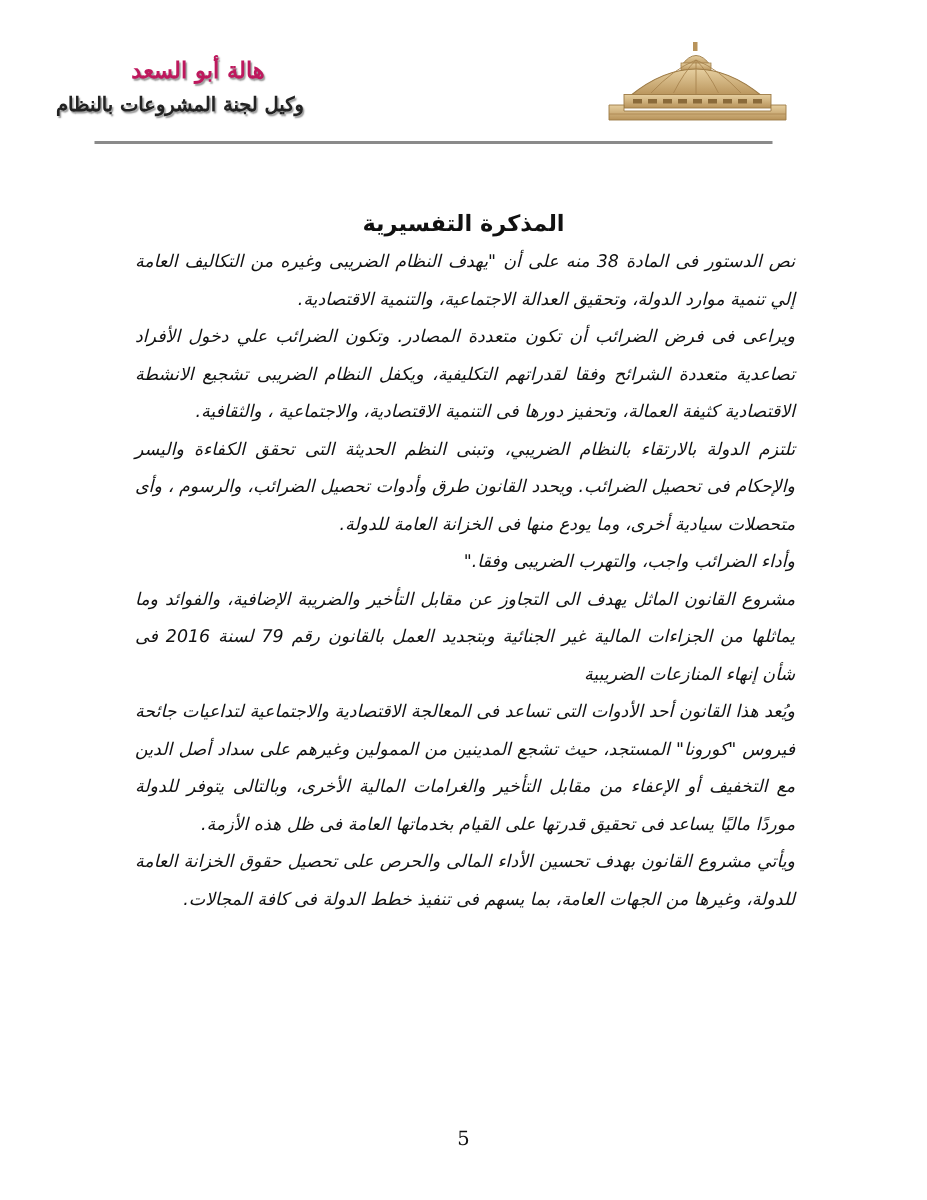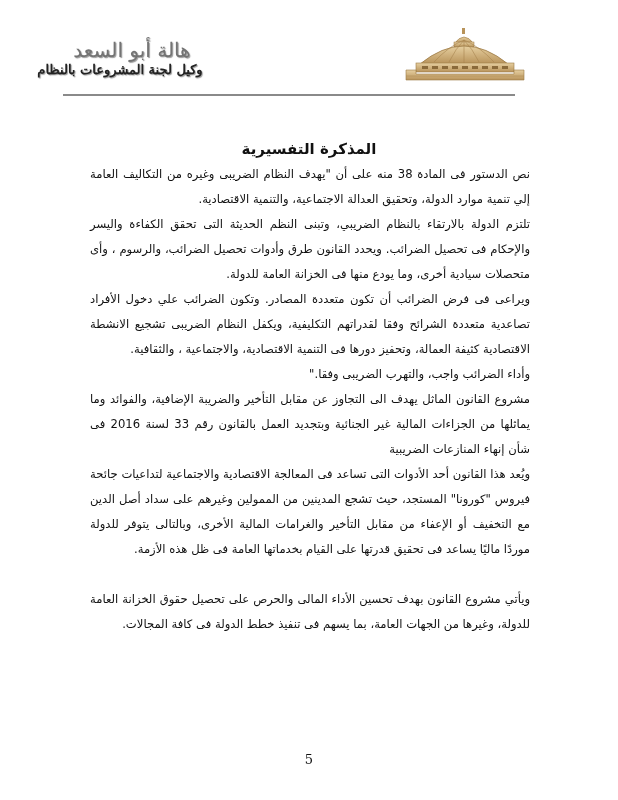--- a/index.html
+++ b/index.html
@@ -1,24 +1,24 @@
 <!DOCTYPE html>
 <html><head>
 <meta charset="utf-8">
 <style>
   html, body { margin:0; padding:0; background:#ffffff; }
   body { width:618px; height:800px; position:relative; overflow:hidden; font-family:"DejaVu Sans", sans-serif; color:#111; }
-  .header-name { position:absolute; left:62px; top:38px; width:140px; text-align:center; direction:rtl; font-family:"DejaVu Serif", serif; font-size:20px; font-weight:normal; color:#737373; text-shadow:1px 1px 1px #999; }
+  .header-name { position:absolute; left:62px; top:38px; width:140px; text-align:center; direction:rtl; font-family:"DejaVu Serif", serif; font-size:15px; font-weight:bold; color:#be185d; text-shadow:1px 1px 1px #999; }
   .header-role { position:absolute; left:30px; top:62px; width:180px; text-align:center; direction:rtl; font-family:"DejaVu Serif", serif; font-size:13px; font-weight:bold; color:#222; text-shadow:1px 1px 1px #999; letter-spacing:-0.3px; }
   .logo { position:absolute; left:404px; top:26px; width:122px; height:60px; }
   .rule { position:absolute; left:63px; top:94px; width:452px; height:2px; background:#8a8a8a; }
   .title { position:absolute; left:0; width:618px; top:140px; text-align:center; direction:rtl; font-size:15px; font-weight:bold; }
   .body { position:absolute; left:90px; top:162px; width:440px; direction:rtl; text-align:justify; font-family:"DejaVu Sans", sans-serif; font-size:11.6px; line-height:25px; }
-  .body p { margin:0; }
-  .body p.gap { margin-top:25px; }
+  .body p { margin:0;font-style:italic; }
+  .body p.gap { }
   .pagenum { position:absolute; left:0; width:618px; top:752px; text-align:center; font-family:"DejaVu Serif", serif; font-size:13px; }
 </style>
 </head>
 <body>
 
 <div class="header-name">هالة أبو السعد</div>
 <div class="header-role">وكيل لجنة المشروعات بالنظام</div>
 
 <svg class="logo" viewBox="0 0 122 60">
   <defs>
@@ -47,21 +47,21 @@
   <path d="M2 44 L12 44 L12 48 L110 48 L110 44 L120 44 L120 54 L2 54 Z" fill="url(#gold)" stroke="#9c7a45" stroke-width="0.6"></path>
   <line x1="2" y1="50" x2="120" y2="50" stroke="#a8844f" stroke-width="0.5"></line>
 </svg>
 
 <div class="rule"></div>
 
 <div class="title">المذكرة التفسيرية</div>
 
 <div class="body">
   <p>نص الدستور فى المادة 38 منه على أن "يهدف النظام الضريبى وغيره من التكاليف العامة إلي تنمية موارد الدولة، وتحقيق العدالة الاجتماعية، والتنمية الاقتصادية.</p>
+  <p>ويراعى فى فرض الضرائب أن تكون متعددة المصادر. وتكون الضرائب علي دخول الأفراد تصاعدية متعددة الشرائح وفقا لقدراتهم التكليفية، ويكفل النظام الضريبى تشجيع الانشطة الاقتصادية كثيفة العمالة، وتحفيز دورها فى التنمية الاقتصادية، والاجتماعية ، والثقافية.</p>
   <p>تلتزم الدولة بالارتقاء بالنظام الضريبي، وتبنى النظم الحديثة التى تحقق الكفاءة واليسر والإحكام فى تحصيل الضرائب. ويحدد القانون طرق وأدوات تحصيل الضرائب، والرسوم ، وأى متحصلات سيادية أخرى، وما يودع منها فى الخزانة العامة للدولة.</p>
-  <p>ويراعى فى فرض الضرائب أن تكون متعددة المصادر. وتكون الضرائب علي دخول الأفراد تصاعدية متعددة الشرائح وفقا لقدراتهم التكليفية، ويكفل النظام الضريبى تشجيع الانشطة الاقتصادية كثيفة العمالة، وتحفيز دورها فى التنمية الاقتصادية، والاجتماعية ، والثقافية.</p>
   <p>وأداء الضرائب واجب، والتهرب الضريبى وفقا."</p>
-  <p>مشروع القانون الماثل يهدف الى التجاوز عن مقابل التأخير والضريبة الإضافية، والفوائد وما يماثلها من الجزاءات المالية غير الجنائية وبتجديد العمل بالقانون رقم 33 لسنة 2016 فى شأن إنهاء المنازعات الضريبية</p>
+  <p>مشروع القانون الماثل يهدف الى التجاوز عن مقابل التأخير والضريبة الإضافية، والفوائد وما يماثلها من الجزاءات المالية غير الجنائية وبتجديد العمل بالقانون رقم 79 لسنة 2016 فى شأن إنهاء المنازعات الضريبية</p>
   <p>ويُعد هذا القانون أحد الأدوات التى تساعد فى المعالجة الاقتصادية والاجتماعية لتداعيات جائحة فيروس "كورونا" المستجد، حيث تشجع المدينين من الممولين وغيرهم على سداد أصل الدين مع التخفيف أو الإعفاء من مقابل التأخير والغرامات المالية الأخرى، وبالتالى يتوفر للدولة موردًا ماليًا يساعد فى تحقيق قدرتها على القيام بخدماتها العامة فى ظل هذه الأزمة.</p>
   <p class="gap">ويأتي مشروع القانون بهدف تحسين الأداء المالى والحرص على تحصيل حقوق الخزانة العامة للدولة، وغيرها من الجهات العامة، بما يسهم فى تنفيذ خطط الدولة فى كافة المجالات.</p>
 </div>
 
 <div class="pagenum">5</div>
 
 </body></html>

